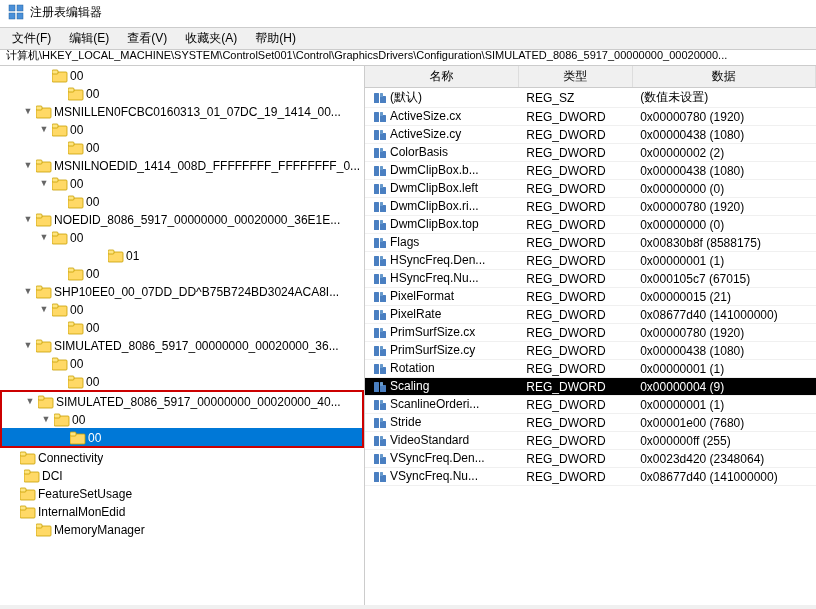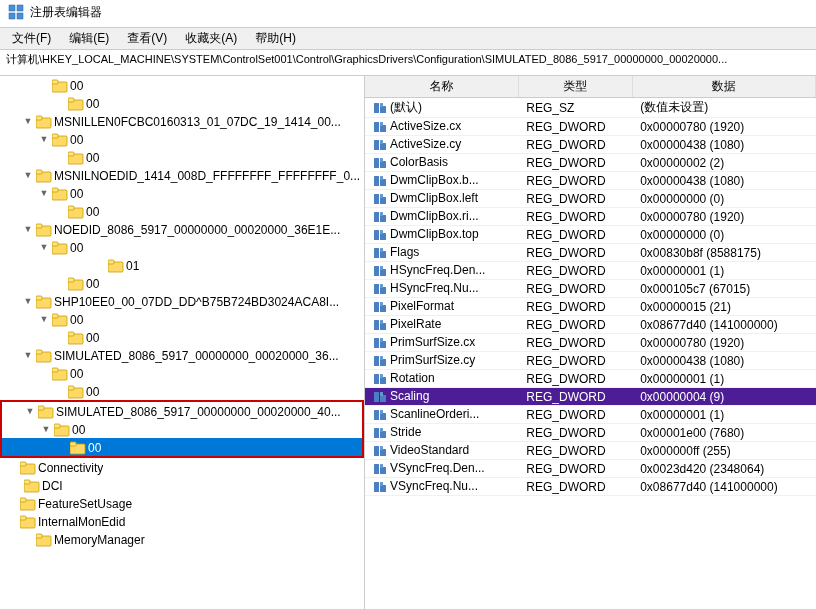--- a/index.html
+++ b/index.html
@@ -37,23 +37,23 @@
       padding: 2px 8px;
       cursor: pointer;
       font-size: 12px;
     }
     .address-bar {
       background: #fff;
       border-bottom: 1px solid #ccc;
       padding: 2px 6px;
       font-size: 11px;
       color: #000;
-      height: 26px;
+      height: 16px;
       display: flex;
-      align-items: flex-start;
+      align-items: flex-end;
       overflow: hidden;
       white-space: nowrap;
     }
     .main-content {
       display: flex;
       height: calc(609px - 70px);
     }
     .left-pane {
       width: 365px;
       border-right: 1px solid #ccc;
@@ -111,21 +111,21 @@
       top: 0;
     }
     .reg-table td {
       padding: 1px 8px;
       border-bottom: 1px solid #f0f0f0;
       font-size: 12px;
       height: 18px;
       white-space: nowrap;
     }
     .reg-table tr.selected td {
-      background: #4c1d95;
+      background: #000000;
       color: #fff;
     }
   </style>
 </head>
 <body>
 
 <div class="title-bar">
   <span style="display:inline-flex;align-items:center;">
     <svg width="16" height="16" viewBox="0 0 16 16">
       <rect x="1" y="1" width="6" height="6" fill="#4a90d9" stroke="#2060a0" stroke-width="0.5"></rect>

